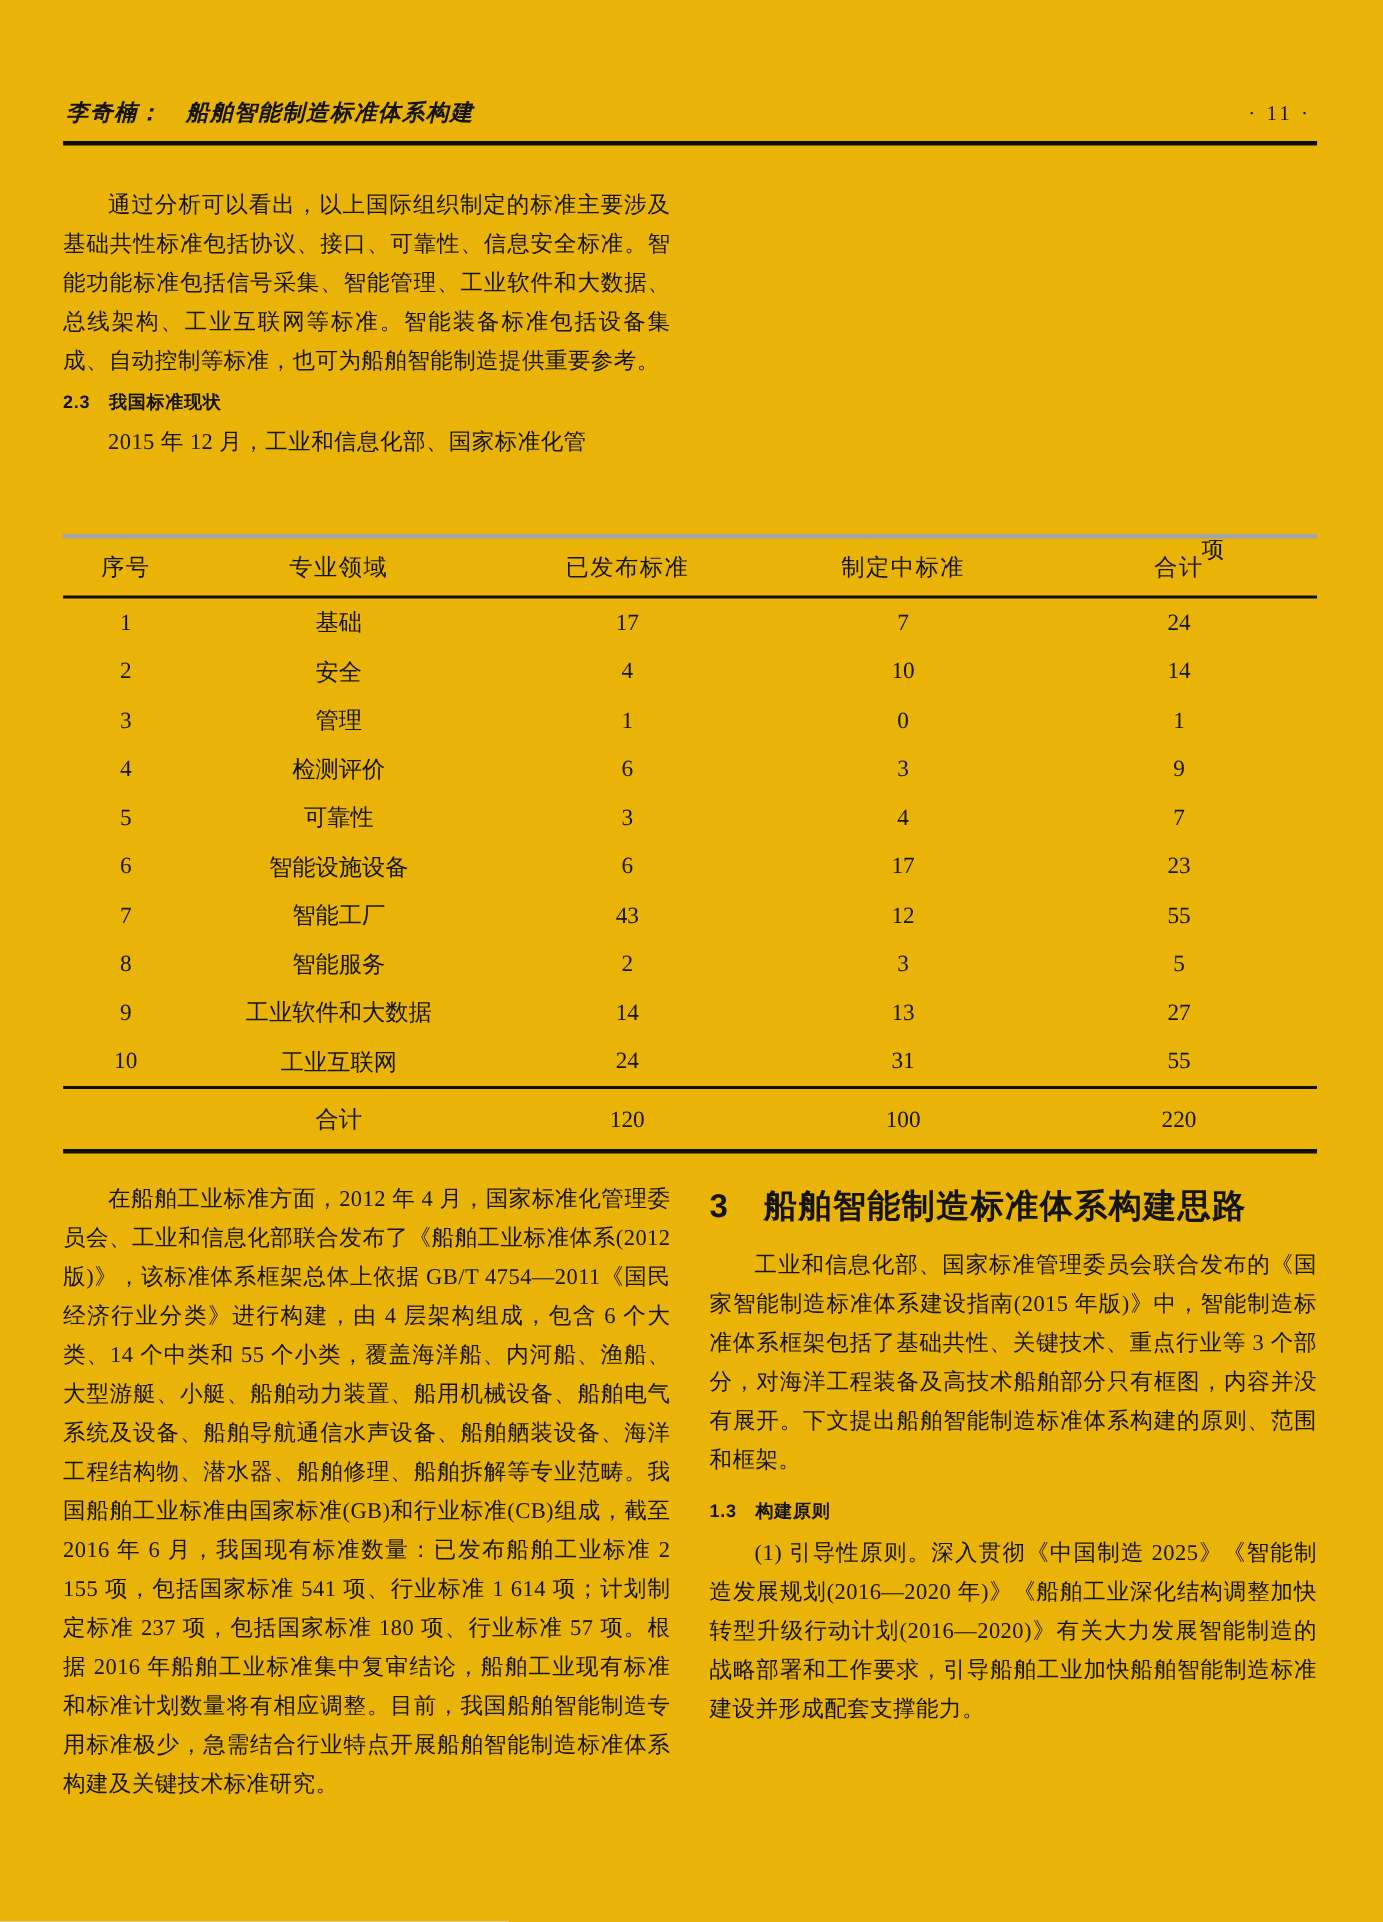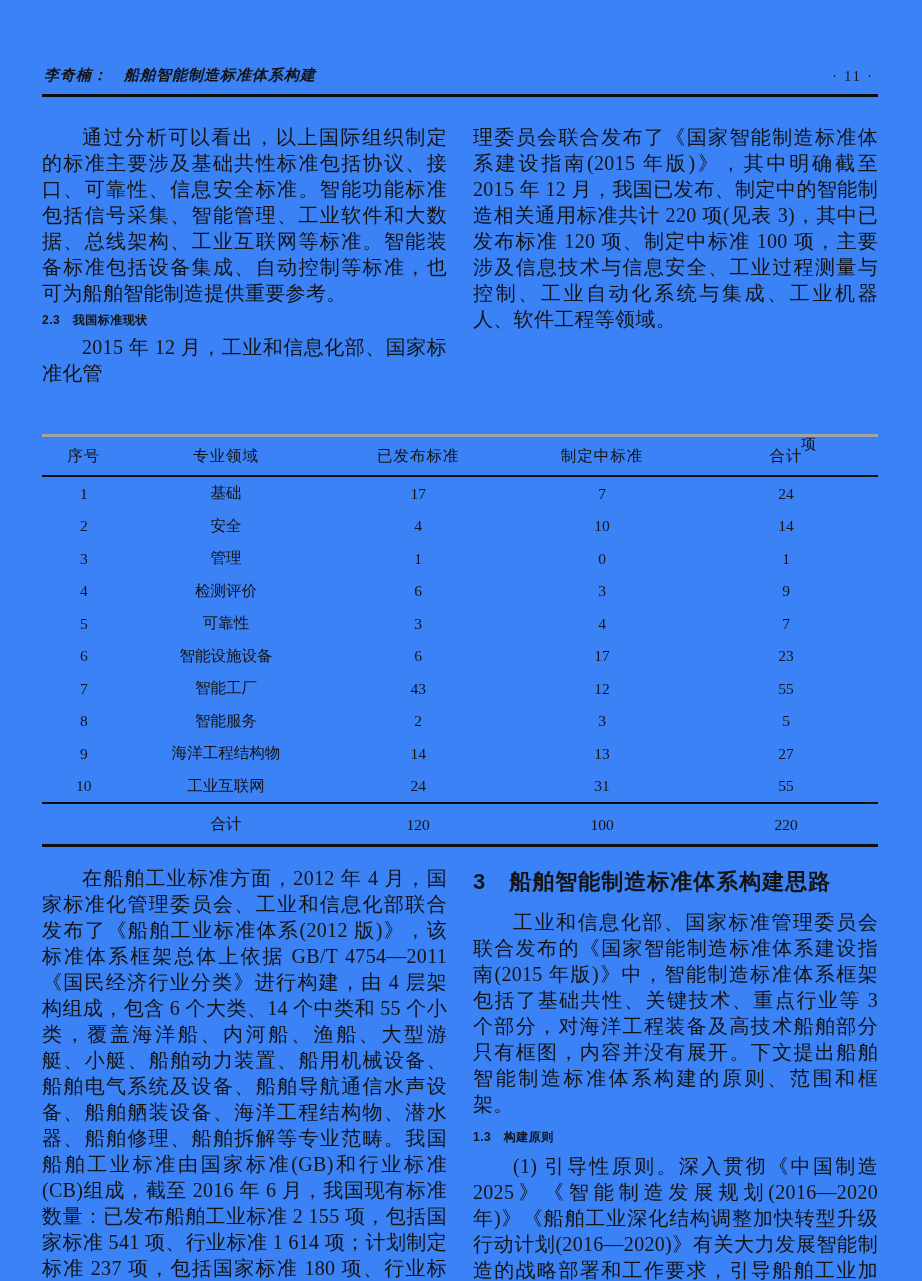--- a/index.html
+++ b/index.html
@@ -2,39 +2,39 @@
 <html lang="zh"><head>
 <meta charset="utf-8">
 <style>
   * { margin: 0; padding: 0; box-sizing: border-box; }
   html, body { background: #e8e8e8; }
   body { font-family: "Liberation Serif", serif; }
   .page {
     position: relative;
     width: 922px; height: 1281px;
     margin: 0 auto;
-    background: #3b82f6;
+    background: #eab308;
     color: #141414;
     padding: 66px 44px 0 42px;
     overflow: hidden;
   }
   
   .running-head {
     display: flex; justify-content: space-between; align-items: flex-end;
     font-size: 15px; padding: 0 4px 9px 2px;
     border-bottom: 3px solid #0d0d0d;
   }
   .running-title { font-style: italic; font-weight: bold; letter-spacing: 1px; }
   .page-number { font-size: 14px; letter-spacing: 2px; }
 
   
   .cols { display: flex; gap: 26px; margin-top: 27px; }
   .col { width: 405px; flex: 0 0 405px; }
   .para {
-    font-size: 20px; line-height: 26px;
+    font-size: 15px; line-height: 26px;
     text-align: justify; text-justify: inter-ideograph;
     letter-spacing: 0.3px;
   }
   .indent { text-indent: 2em; }
   .sub-heading {
     font-family: Liberation Sans, sans-serif;
     font-weight: bold; font-size: 12px; line-height: 28px;
     letter-spacing: 0.5px;
   }
   .big-heading {
@@ -77,23 +77,20 @@
     <span class="running-title">李奇楠：　船舶智能制造标准体系构建</span>
     <span class="page-number">· 11 ·</span>
   </div>
 
   <div class="cols">
     <div class="col">
       <p class="para indent">通过分析可以看出，以上国际组织制定的标准主要涉及基础共性标准包括协议、接口、可靠性、信息安全标准。智能功能标准包括信号采集、智能管理、工业软件和大数据、总线架构、工业互联网等标准。智能装备标准包括设备集成、自动控制等标准，也可为船舶智能制造提供重要参考。</p>
       <div class="sub-heading">2.3　我国标准现状</div>
       <p class="para indent">2015 年 12 月，工业和信息化部、国家标准化管</p>
     </div>
-    <div class="col">
-      <p class="para">理委员会联合发布了《国家智能制造标准体系建设指南(2015 年版)》，其中明确截至 2015 年 12 月，我国已发布、制定中的智能制造相关通用标准共计 220 项(见表 3)，其中已发布标准 120 项、制定中标准 100 项，主要涉及信息技术与信息安全、工业过程测量与控制、工业自动化系统与集成、工业机器人、软件工程等领域。</p>
-    </div>
   </div>
 
   <div class="table-block">
     <div class="table-caption-row">
       <span class="table-unit">项</span>
     </div>
     <table class="stdtable">
       <thead>
         <tr>
           <th class="c-num">序号</th>
@@ -155,21 +152,21 @@
         </tr>
         <tr>
           <td>8</td>
           <td>智能服务</td>
           <td>2</td>
           <td>3</td>
           <td>5</td>
         </tr>
         <tr>
           <td>9</td>
-          <td>海洋工程结构物</td>
+          <td>工业软件和大数据</td>
           <td>14</td>
           <td>13</td>
           <td>27</td>
         </tr>
         <tr>
           <td>10</td>
           <td>工业互联网</td>
           <td>24</td>
           <td>31</td>
           <td>55</td>

